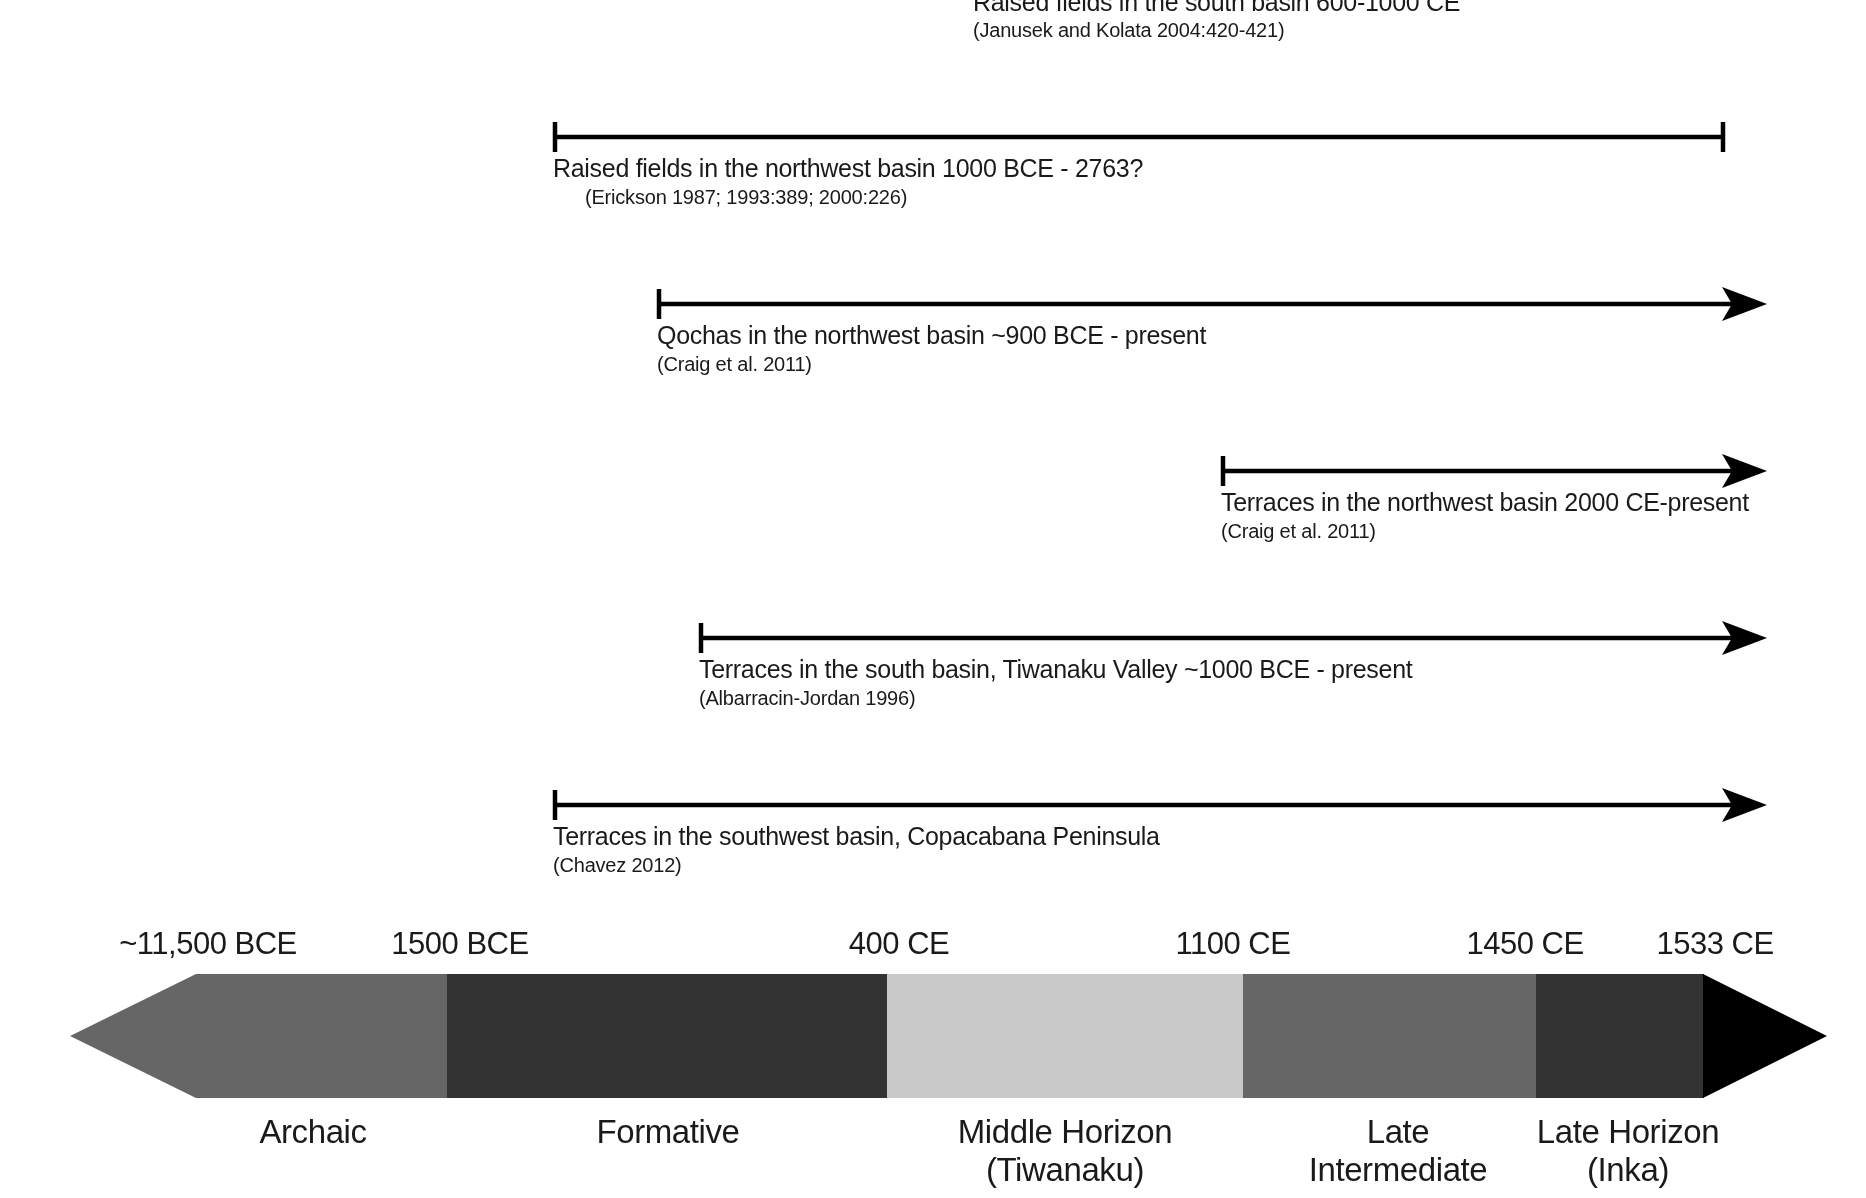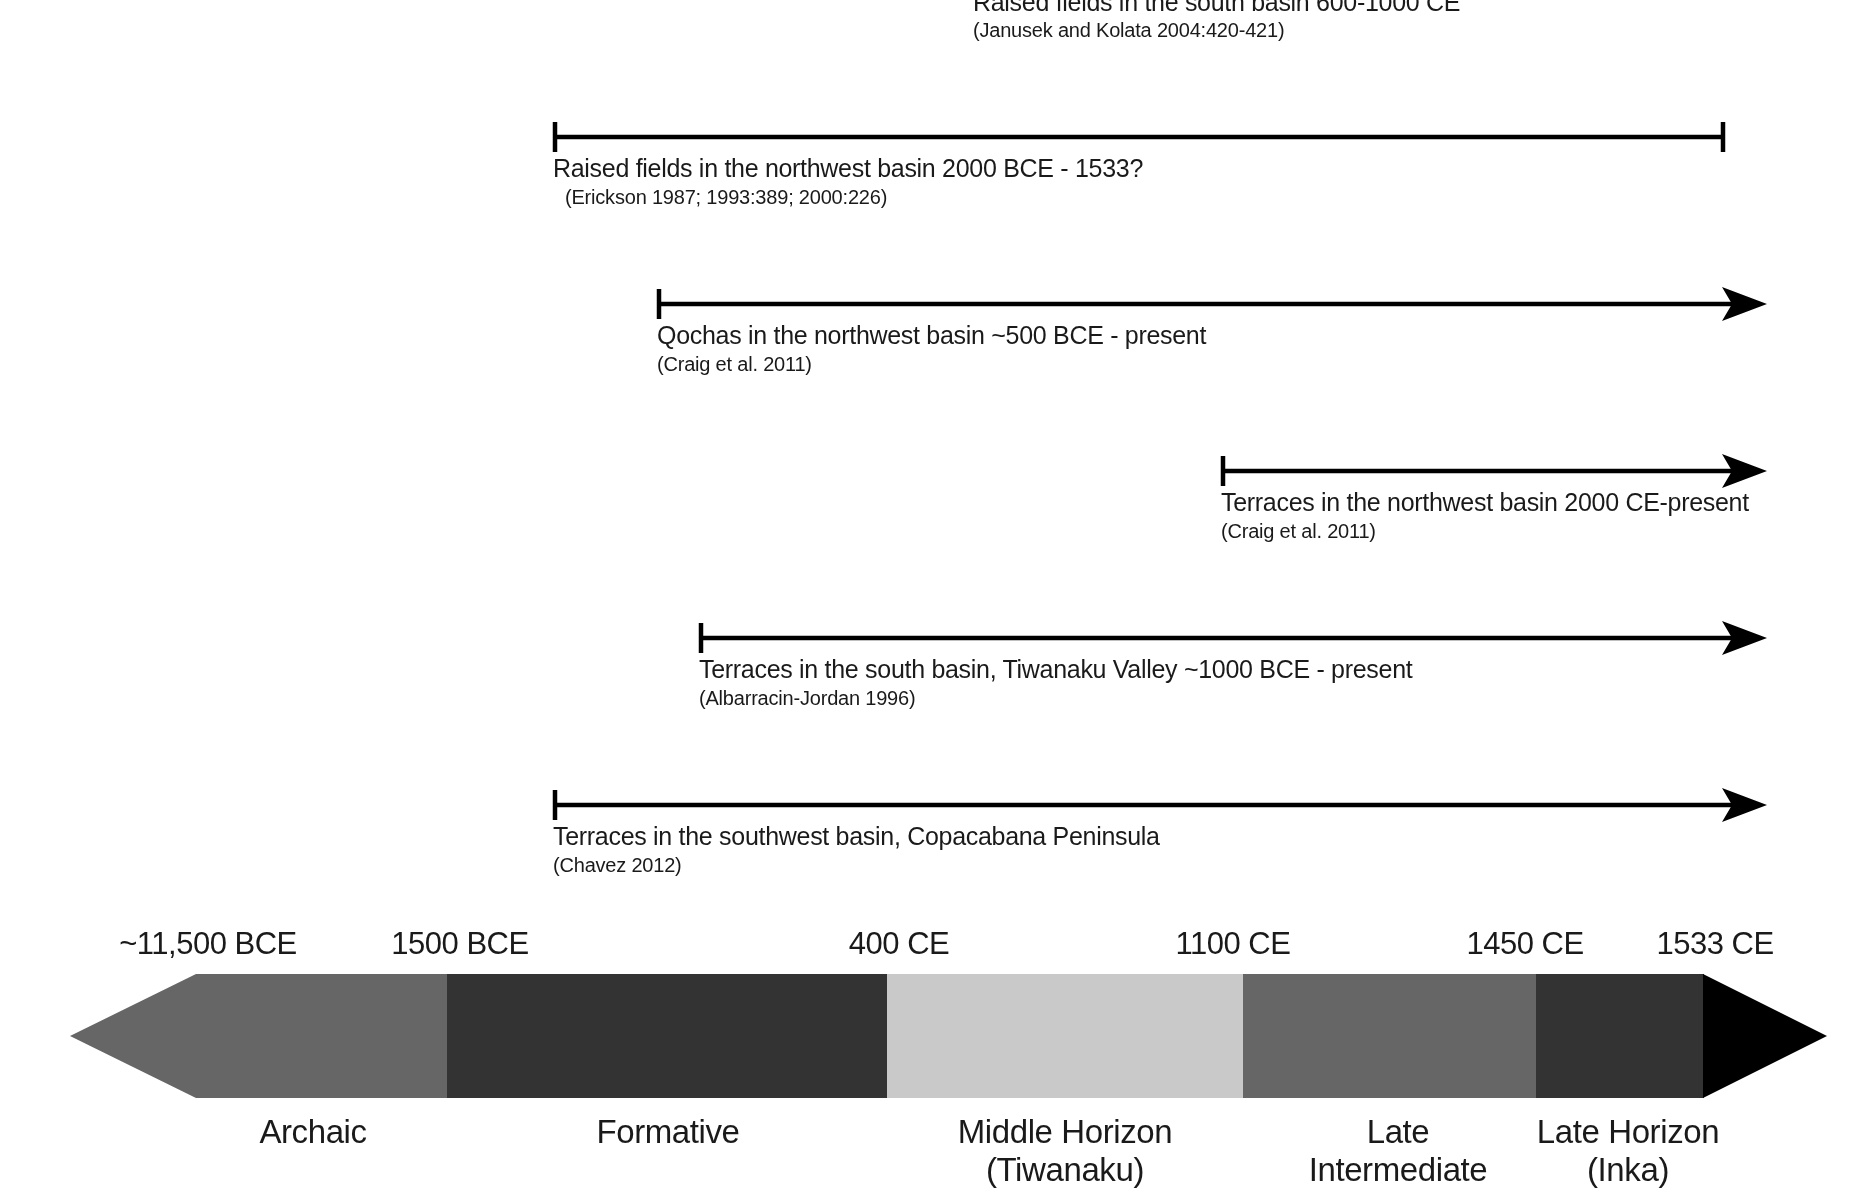--- a/index.html
+++ b/index.html
@@ -49,24 +49,24 @@
     <rect x="887" y="974" width="357" height="124" fill="#c9c9c9"></rect>
     <rect x="1243" y="974" width="294" height="124" fill="#666666"></rect>
     <rect x="1536" y="974" width="168" height="124" fill="#333333"></rect>
     <polygon points="1703,974 1827,1036 1703,1098" fill="#000000"></polygon>
   </g>
 </svg>
 
 <div class="range-title" style="left:973px; top:-12px;">Raised fields in the south basin 600-1000 CE</div>
 <div class="range-cite" style="left:973px; top:19px;">(Janusek and Kolata 2004:420-421)</div>
 
-<div class="range-title" style="left:553px; top:154px;">Raised fields in the northwest basin 2000 BCE - 1533?</div>
-<div class="range-cite" style="left:565px; top:186px;">(Erickson 1987; 1993:389; 2000:226)</div>
+<div class="range-title" style="left:553px; top:154px;">Raised fields in the northwest basin 1000 BCE - 2763?</div>
+<div class="range-cite" style="left:585px; top:186px;">(Erickson 1987; 1993:389; 2000:226)</div>
 
-<div class="range-title" style="left:657px; top:321px;">Qochas in the northwest basin ~500 BCE - present</div>
+<div class="range-title" style="left:657px; top:321px;">Qochas in the northwest basin ~900 BCE - present</div>
 <div class="range-cite" style="left:657px; top:353px;">(Craig et al. 2011)</div>
 
 <div class="range-title" style="left:1221px; top:488px;">Terraces in the northwest basin 2000 CE-present</div>
 <div class="range-cite" style="left:1221px; top:520px;">(Craig et al. 2011)</div>
 
 <div class="range-title" style="left:699px; top:655px;">Terraces in the south basin, Tiwanaku Valley ~1000 BCE - present</div>
 <div class="range-cite" style="left:699px; top:687px;">(Albarracin-Jordan 1996)</div>
 
 <div class="range-title" style="left:553px; top:822px;">Terraces in the southwest basin, Copacabana Peninsula</div>
 <div class="range-cite" style="left:553px; top:854px;">(Chavez 2012)</div>

